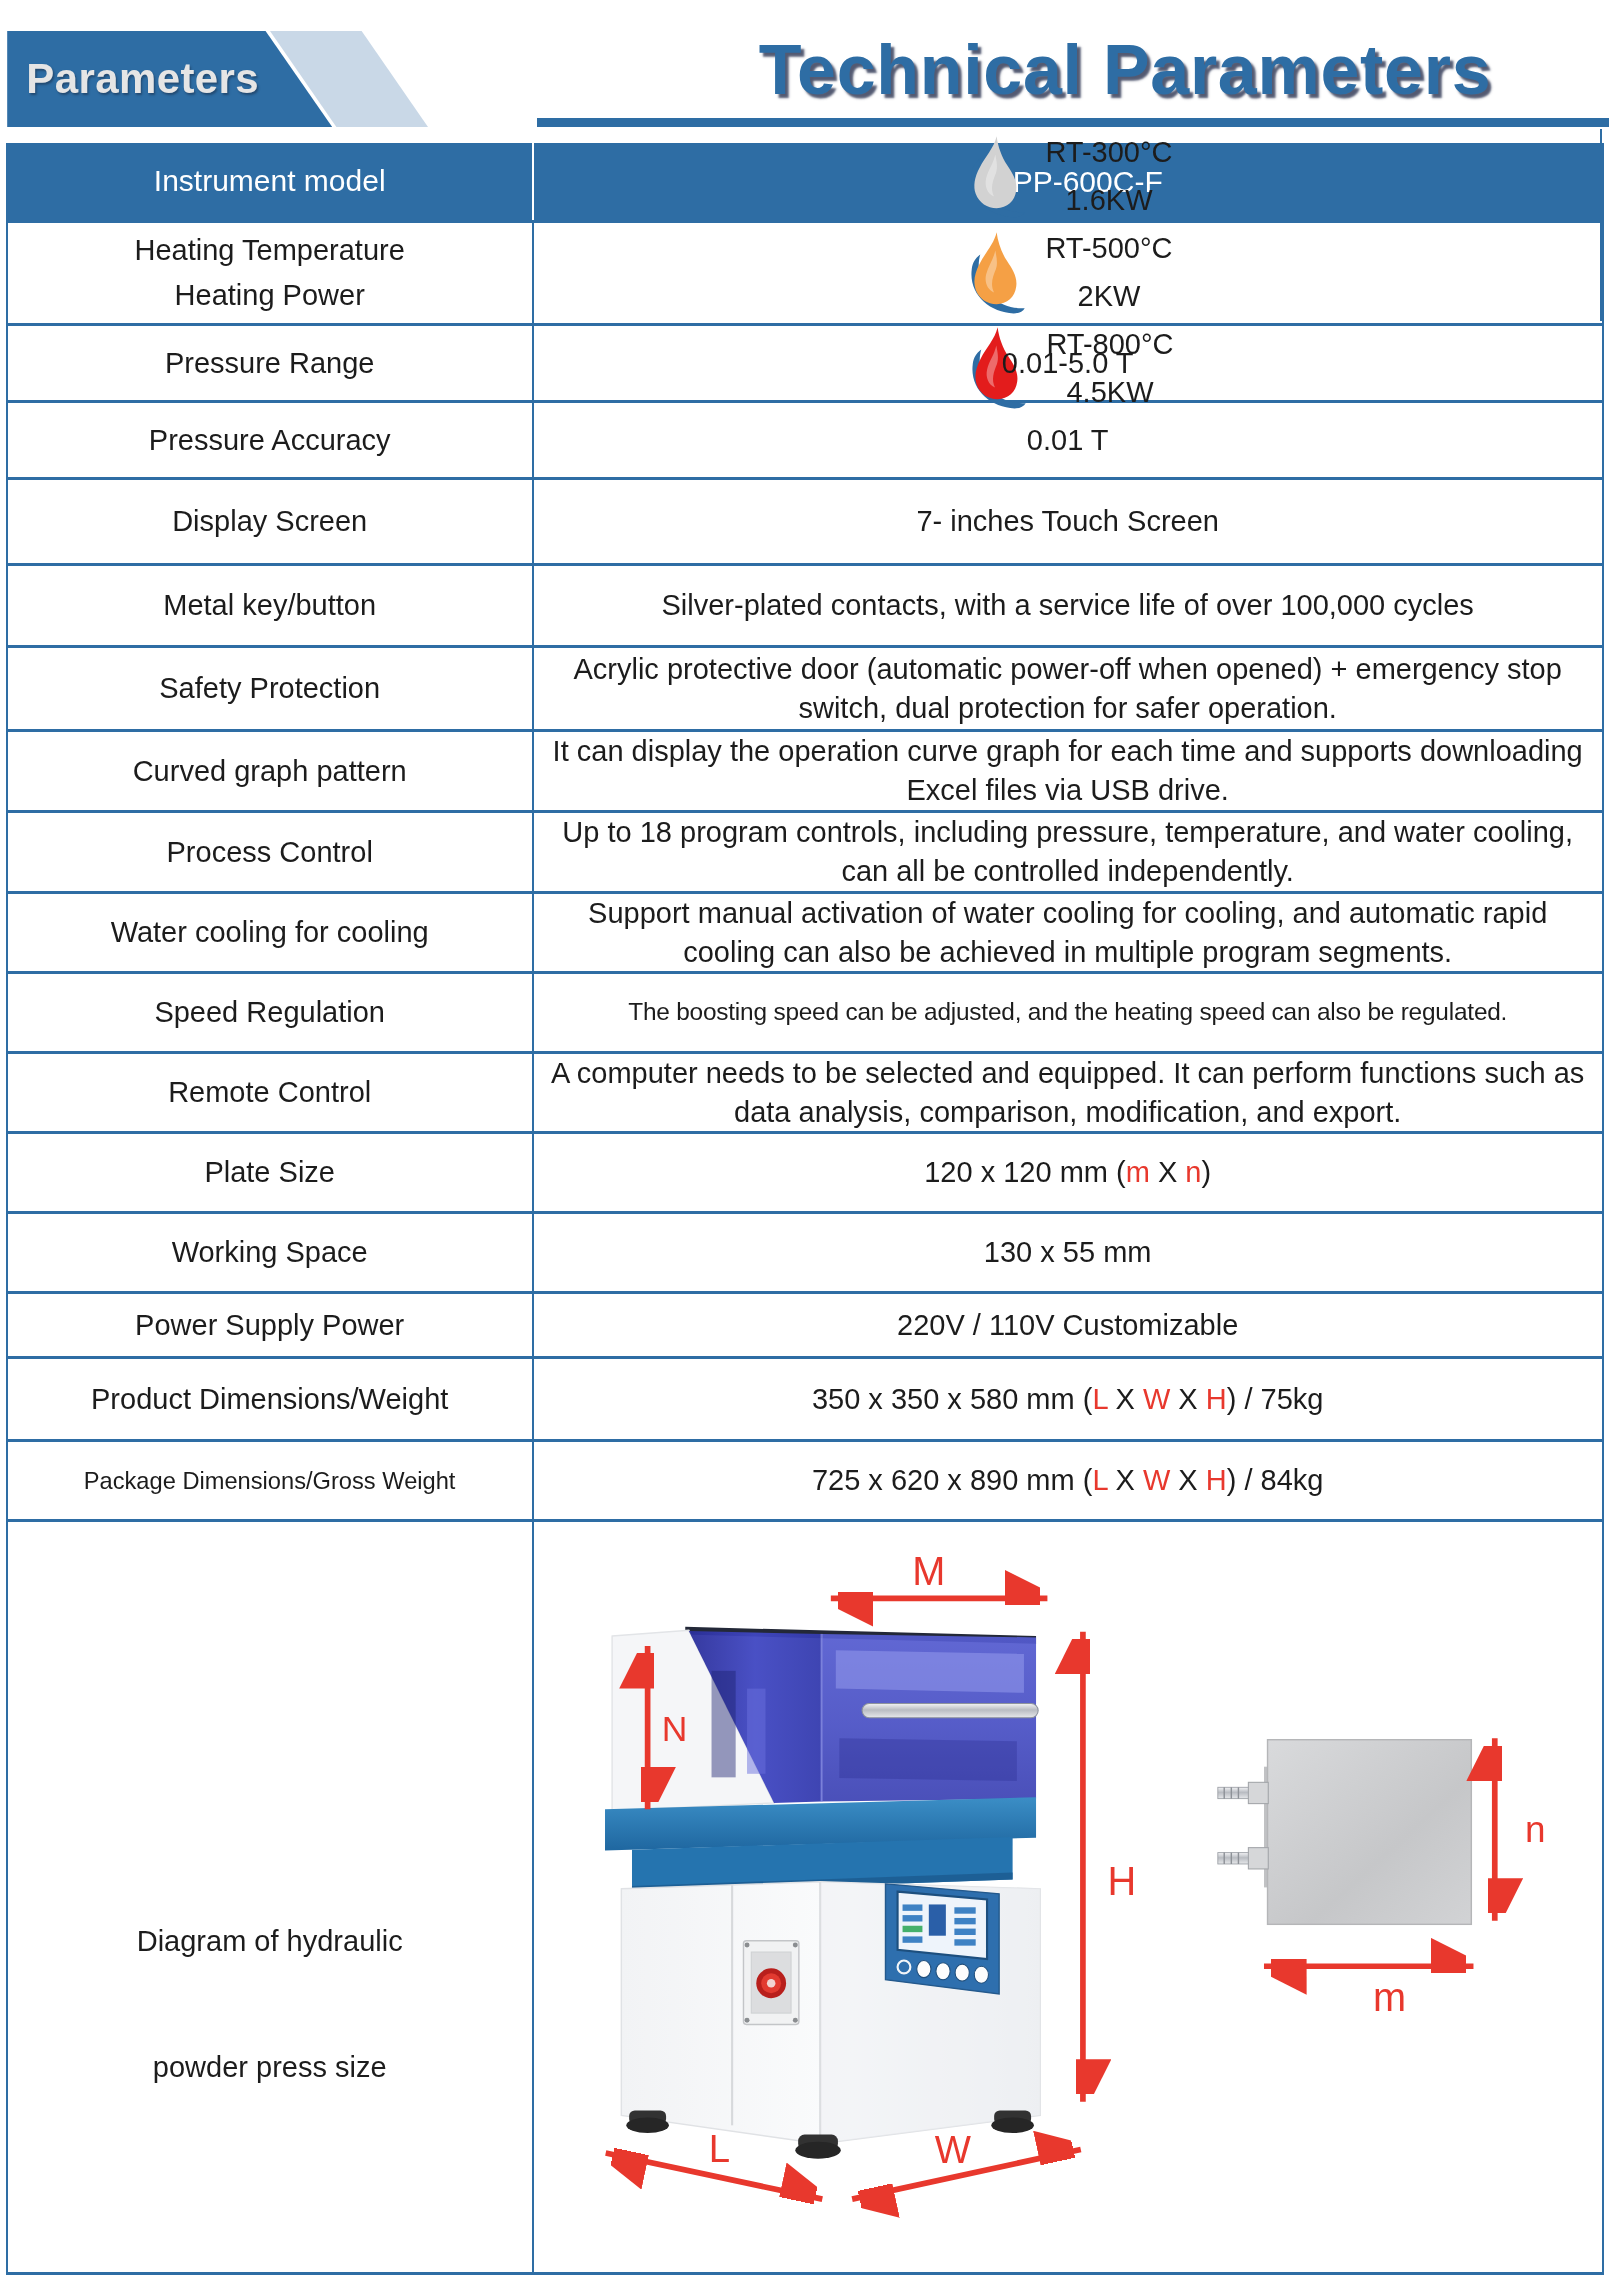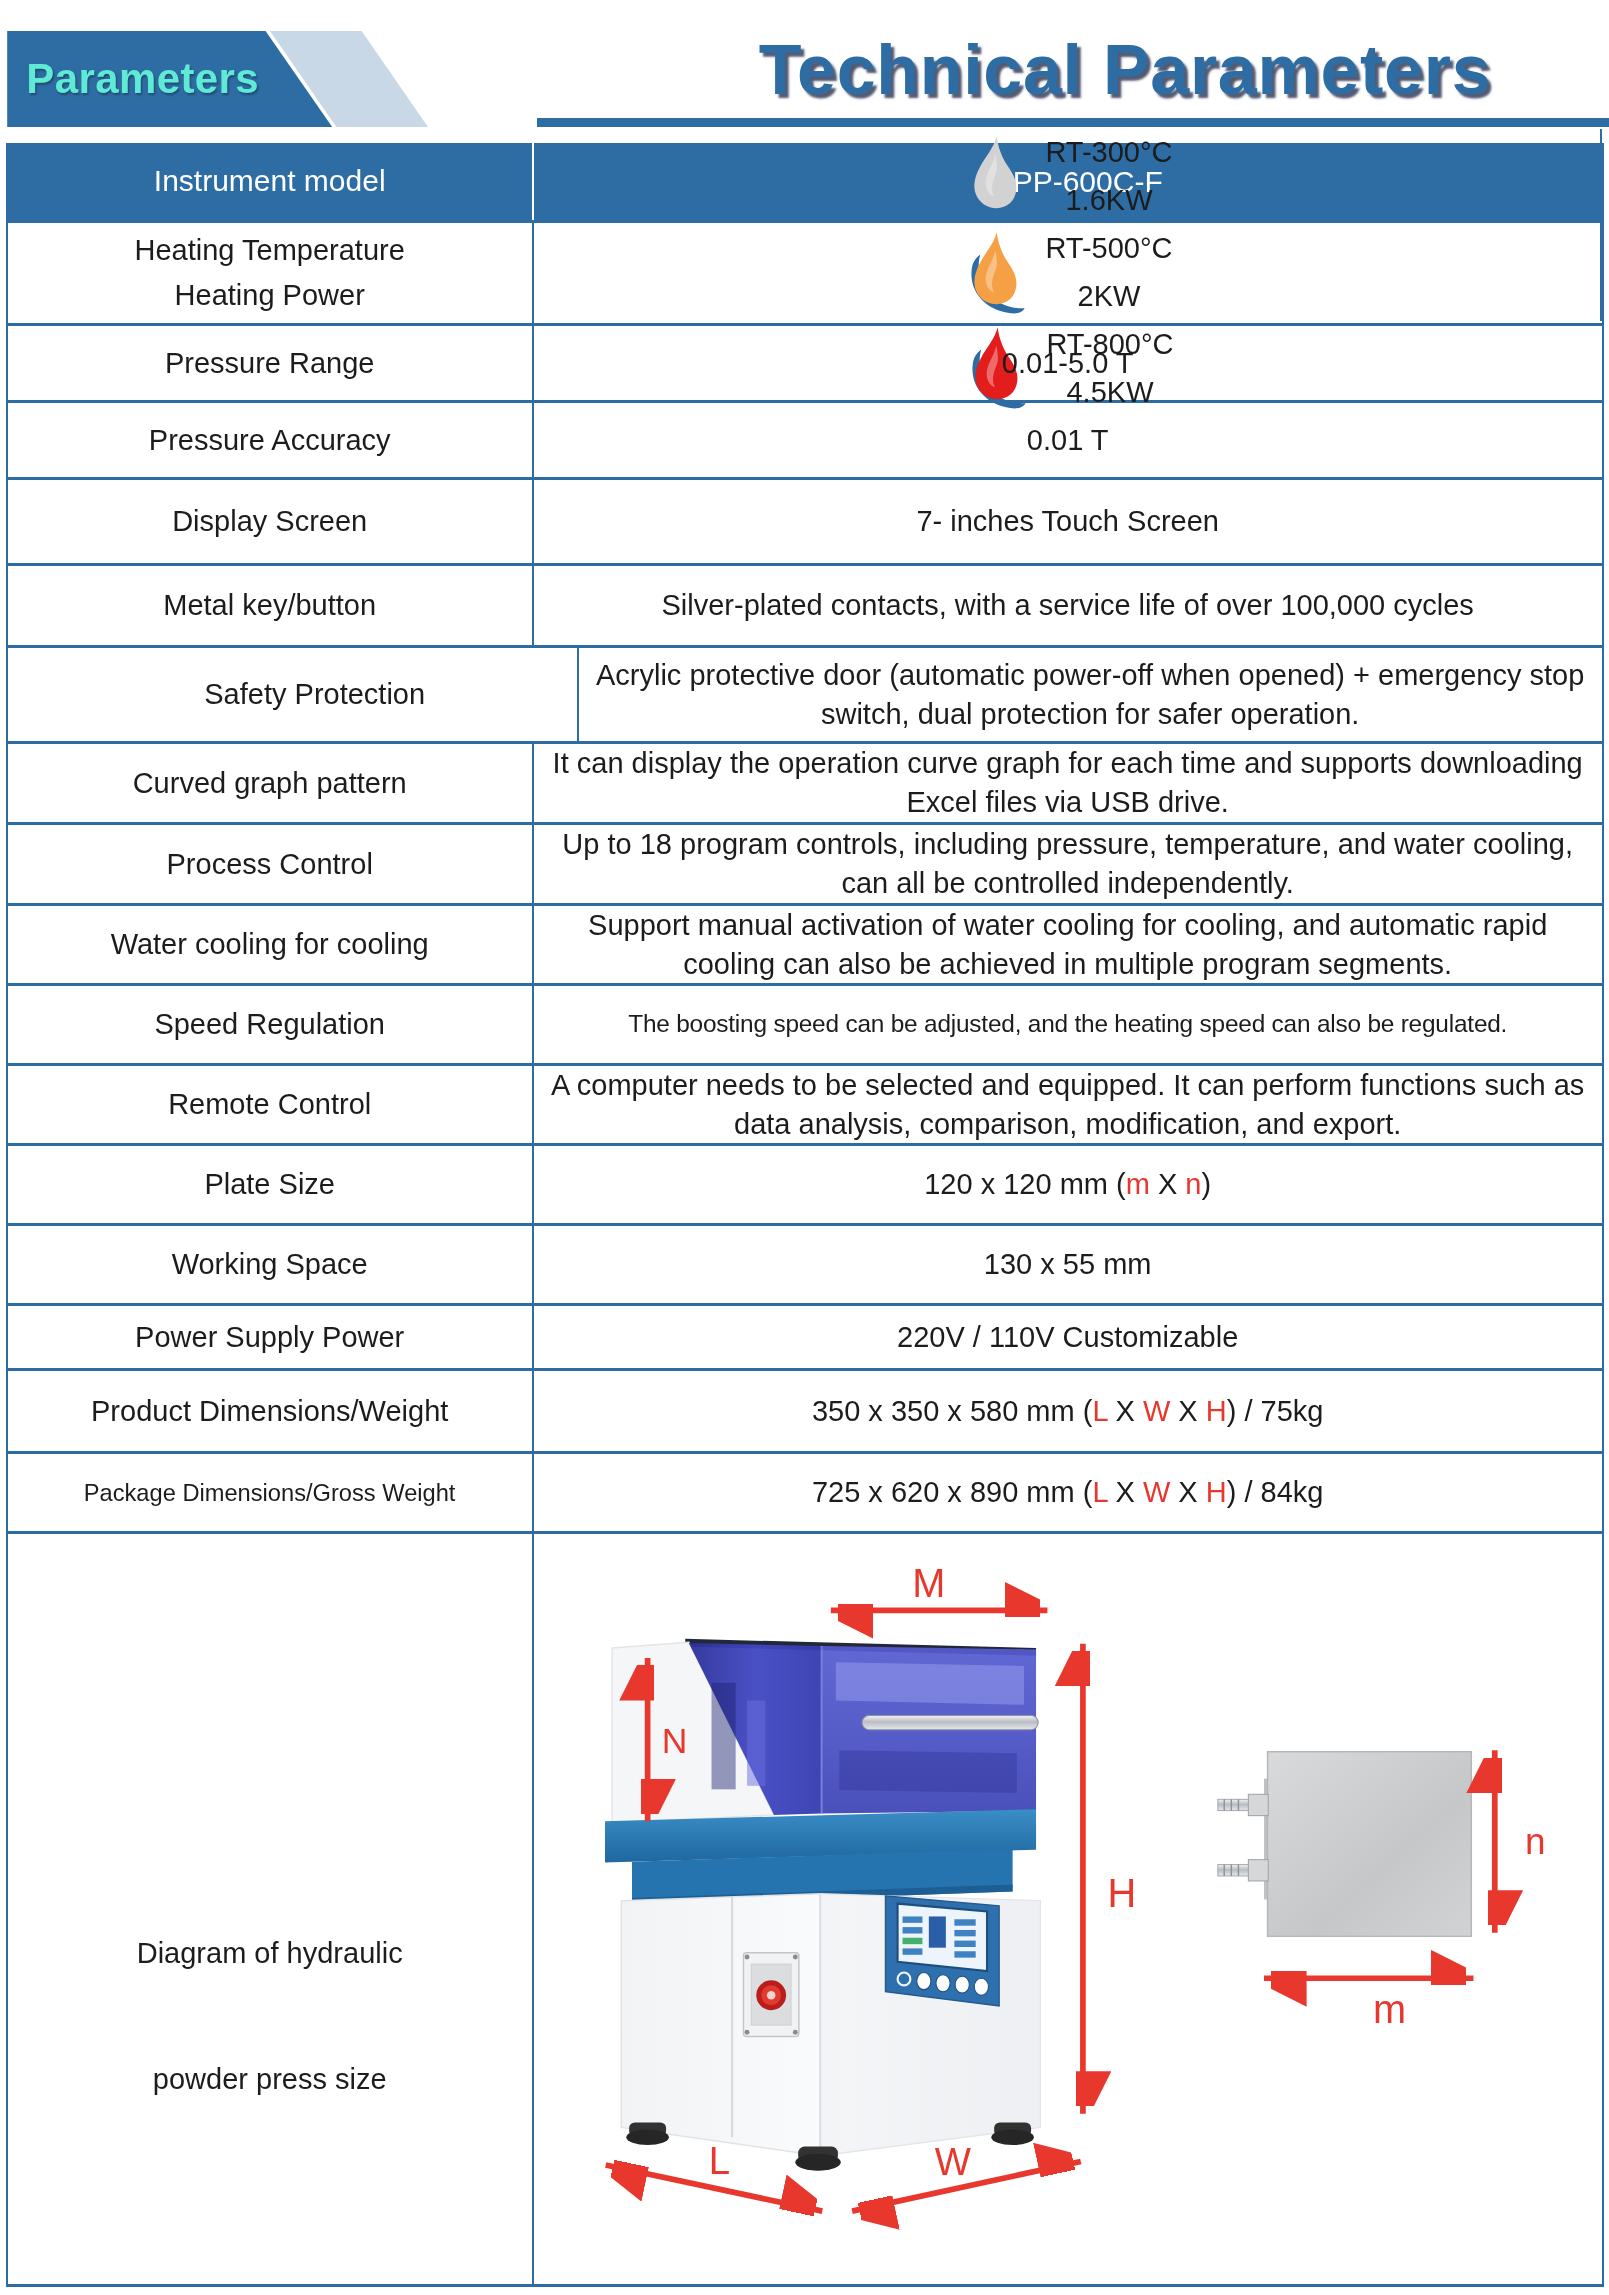--- a/index.html
+++ b/index.html
@@ -14,21 +14,21 @@
     clip-path:polygon(0 0,58% 0,100% 100%,42% 100%);
   }
   .hdr-badge{
     position:absolute;left:7.2px;top:31px;width:325px;height:96px;
     background:#2e6da4;
     clip-path:polygon(0 0,79.5% 0,100% 100%,0 100%);
     display:flex;align-items:center;justify-content:center;
     padding-right:79px;box-sizing:border-box;
   }
   .hdr-badge span{
-    color:#5eead4;font-size:42px;font-weight:bold;letter-spacing:0.4px;
+    color:#e5e5e5;font-size:42px;font-weight:bold;letter-spacing:0.4px;
     text-shadow:1.4px 2.2px 2.2px rgba(20,30,50,.45);
     margin-left:25px;
   }
   .hdr-bar{
     position:absolute;left:537px;top:118px;width:1073px;height:9.3px;background:#2e6da4;
   }
   .hdr-title{
     position:absolute;left:645px;top:30px;width:960px;text-align:center;
     font-size:70px;font-weight:bold;color:#2e6da4;letter-spacing:0.7px;
     text-shadow:3.6px 4.3px 2.2px rgba(34,44,74,.78);
@@ -162,21 +162,21 @@
         </div>
       </div>
       <div class="trow" style="height: 82px;">
         <div class="tlabel">
           <div>Metal key/button</div>
         </div>
         <div class="tvalue">
           <div class="vbox">Silver-plated contacts, with a service life of over 100,000 cycles</div>
         </div>
       </div>
-      <div class="trow" style="height: 96px; padding-left: 45px;">
+      <div class="trow" style="height: 84px;">
         <div class="tlabel">
           <div>Safety Protection</div>
         </div>
         <div class="tvalue">
           <div class="vbox">Acrylic protective door (automatic power-off when opened) + emergency stop switch, dual protection for safer operation.</div>
         </div>
       </div>
       <div class="trow" style="height: 81px;">
         <div class="tlabel">
           <div>Curved graph pattern</div>

